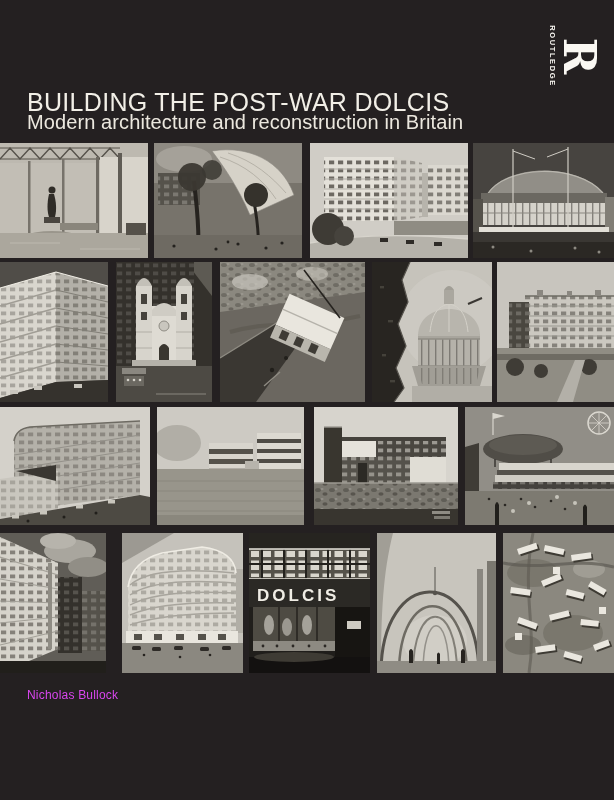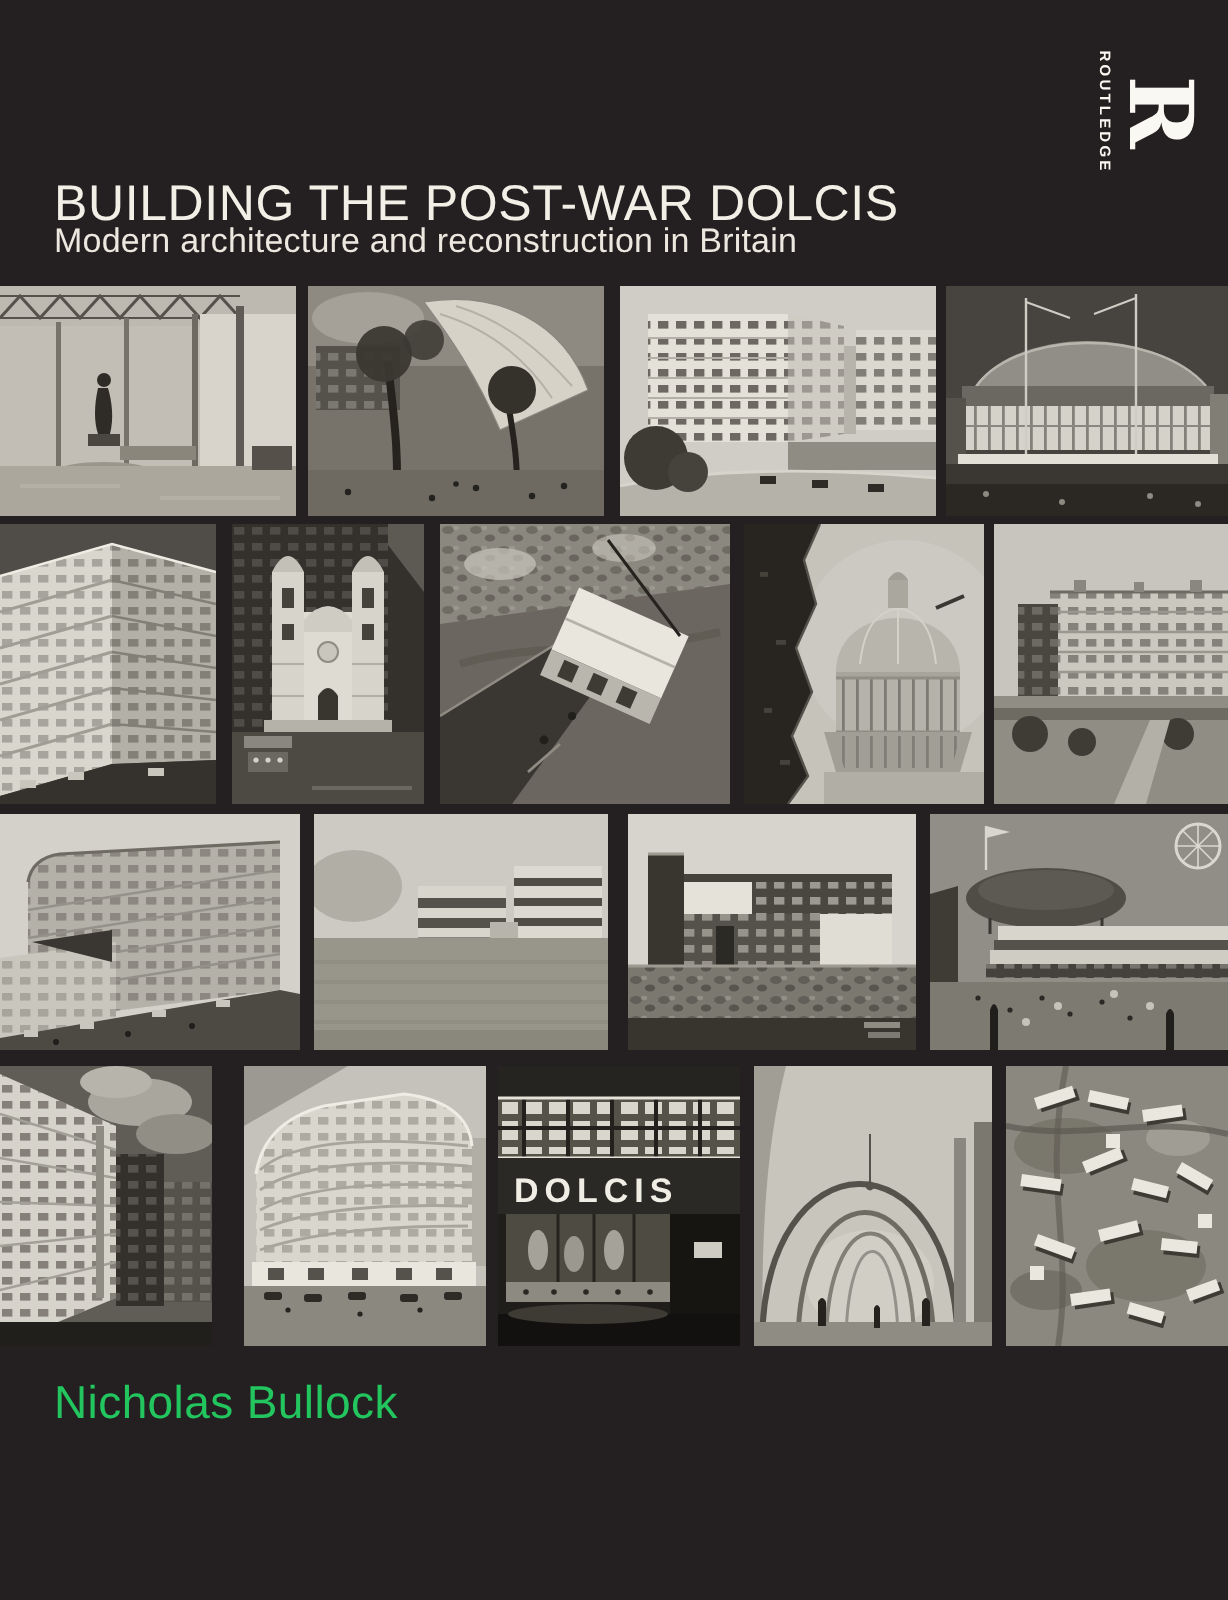--- a/index.html
+++ b/index.html
@@ -23,27 +23,27 @@
     font-size:7.5px;letter-spacing:1.6px;margin-top:3px;font-weight:bold;
   }
   
   .title{
     position:absolute;left:27px;top:88px;margin:0;
     font-size:25px;font-weight:400;letter-spacing:.3px;
     color:#f2efe7;white-space:nowrap;
   }
   .subtitle{
     position:absolute;left:27px;top:111px;margin:0;
-    font-size:17px;font-weight:400;letter-spacing:.1px;
+    font-size:20px;font-weight:400;letter-spacing:.1px;
     color:#ece8df;white-space:nowrap;
   }
   .author{
     position:absolute;left:27px;top:688px;margin:0;
-    font-size:23px;font-weight:400;letter-spacing:.2px;
-    color:#22c55e;
+    font-size:12px;font-weight:400;letter-spacing:.2px;
+    color:#d946ef;
   }
   
   .tile{position:absolute;margin:0;padding:0;overflow:hidden;background:#c2410c;}
   .tile svg{display:block;}
   .defs-svg{position:absolute;width:0;height:0;}
 </style>
 </head>
 <body>
 
 <div class="cover">

